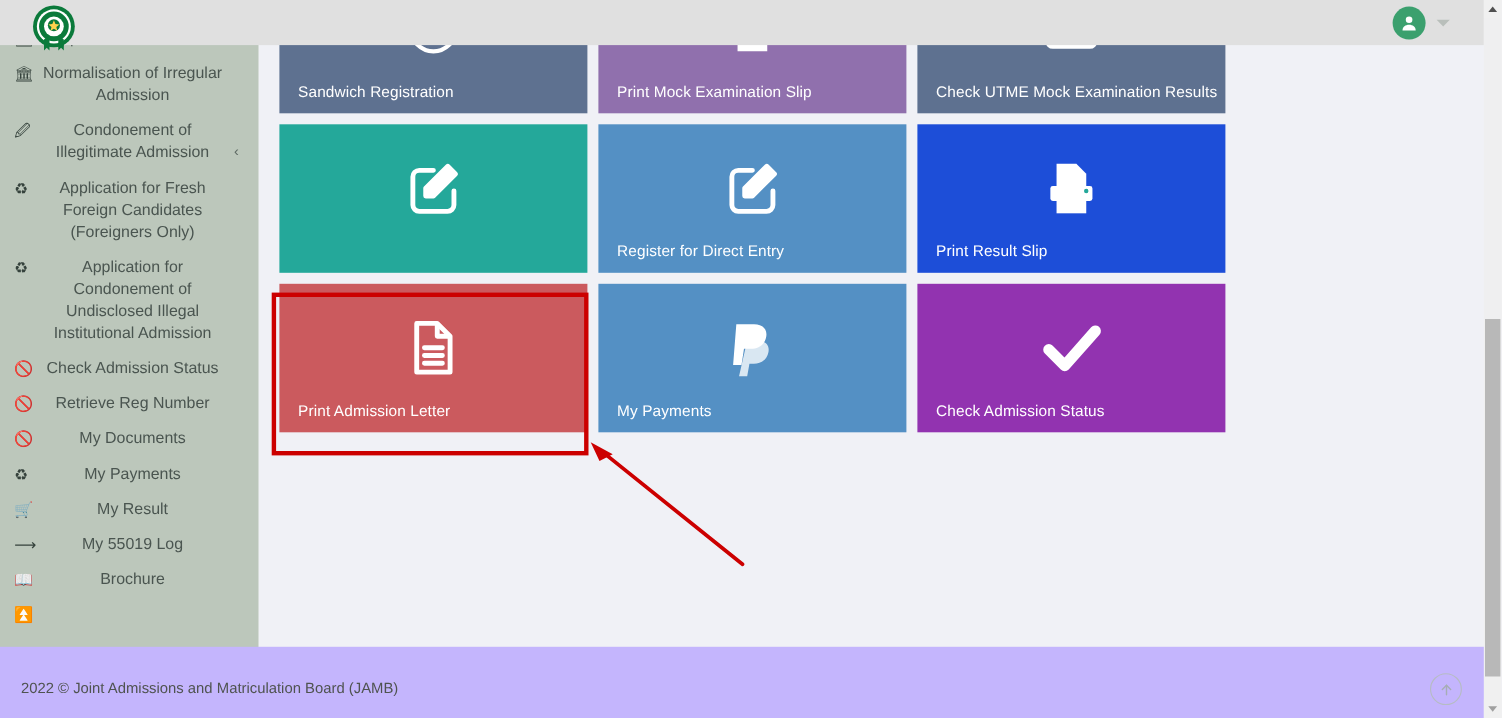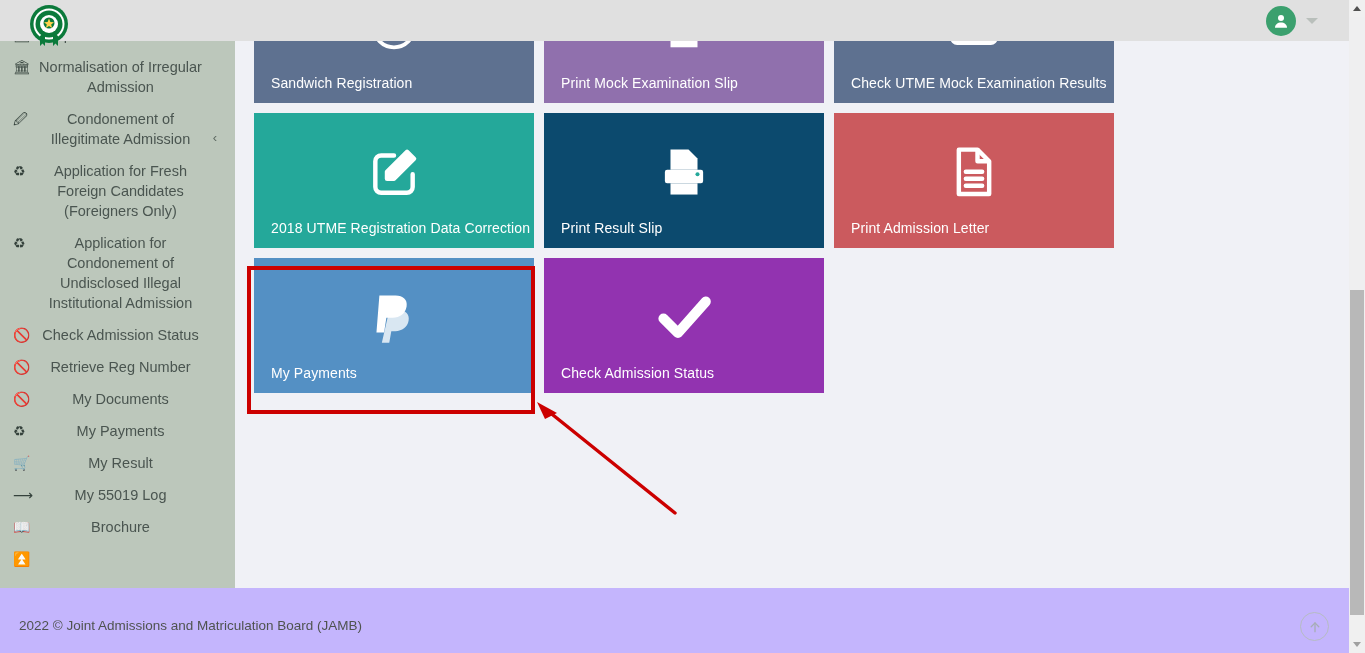--- a/index.html
+++ b/index.html
@@ -387,25 +387,33 @@
       <span class="t-label">Check UTME Mock Examination Results</span>
     </div>
 
     <div class="tile" style="background:#24a89a">
       <span class="t-icon">
         <svg width="56" height="56" viewBox="0 0 24 24" fill="none" stroke="#fff" stroke-width="1.9">
           <path d="M20 13v5.5A2.5 2.5 0 0117.5 21h-11A2.5 2.5 0 014 18.5v-11A2.5 2.5 0 016.5 5H12" stroke-linecap="round"></path>
           <path d="M17.6 3.4l3 3L12 15H9v-3z" fill="#fff" stroke-linejoin="round"></path>
         </svg>
       </span>
-      <span class="t-label">2018 UTME Registration Data Correction</span>
-    </div>
-
-
-    <div class="tile" style="background:#0c4a6e">
+    </div>
+
+    <div class="tile" style="background:#5490c4">
+      <span class="t-icon">
+        <svg width="56" height="56" viewBox="0 0 24 24" fill="none" stroke="#fff" stroke-width="1.9">
+          <path d="M20 13v5.5A2.5 2.5 0 0117.5 21h-11A2.5 2.5 0 014 18.5v-11A2.5 2.5 0 016.5 5H12" stroke-linecap="round"></path>
+          <path d="M17.6 3.4l3 3L12 15H9v-3z" fill="#fff" stroke-linejoin="round"></path>
+        </svg>
+      </span>
+      <span class="t-label">Register for Direct Entry</span>
+    </div>
+
+    <div class="tile" style="background:#1d4ed8">
       <span class="t-icon">
         <svg width="54" height="54" viewBox="0 0 24 24" fill="#fff">
           <path d="M6 2h8l4 4v5H6z"></path>
           <rect x="3.5" y="11" width="17" height="6" rx="1"></rect>
           <rect x="6" y="17" width="12" height="5"></rect>
           <circle cx="18" cy="13" r="0.9" fill="#24a89a"></circle>
         </svg>
       </span>
       <span class="t-label">Print Result Slip</span>
     </div>

